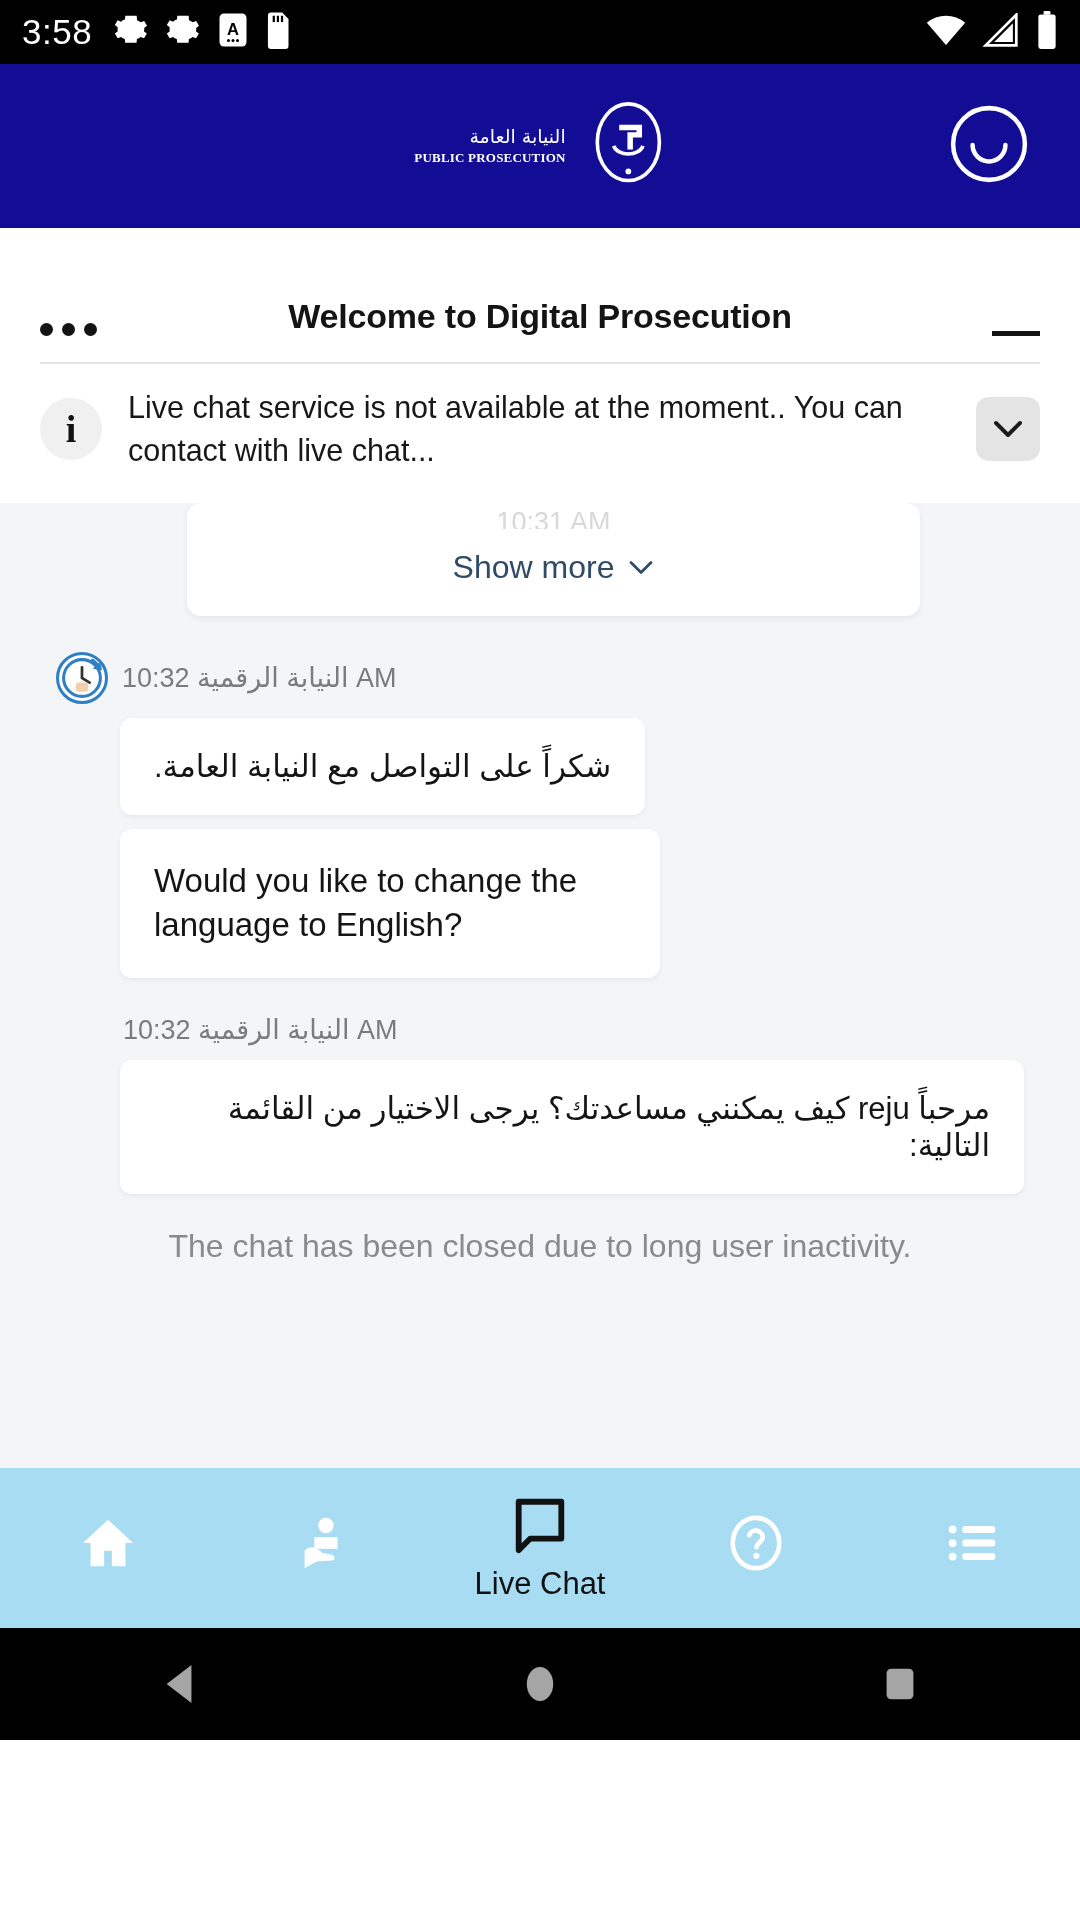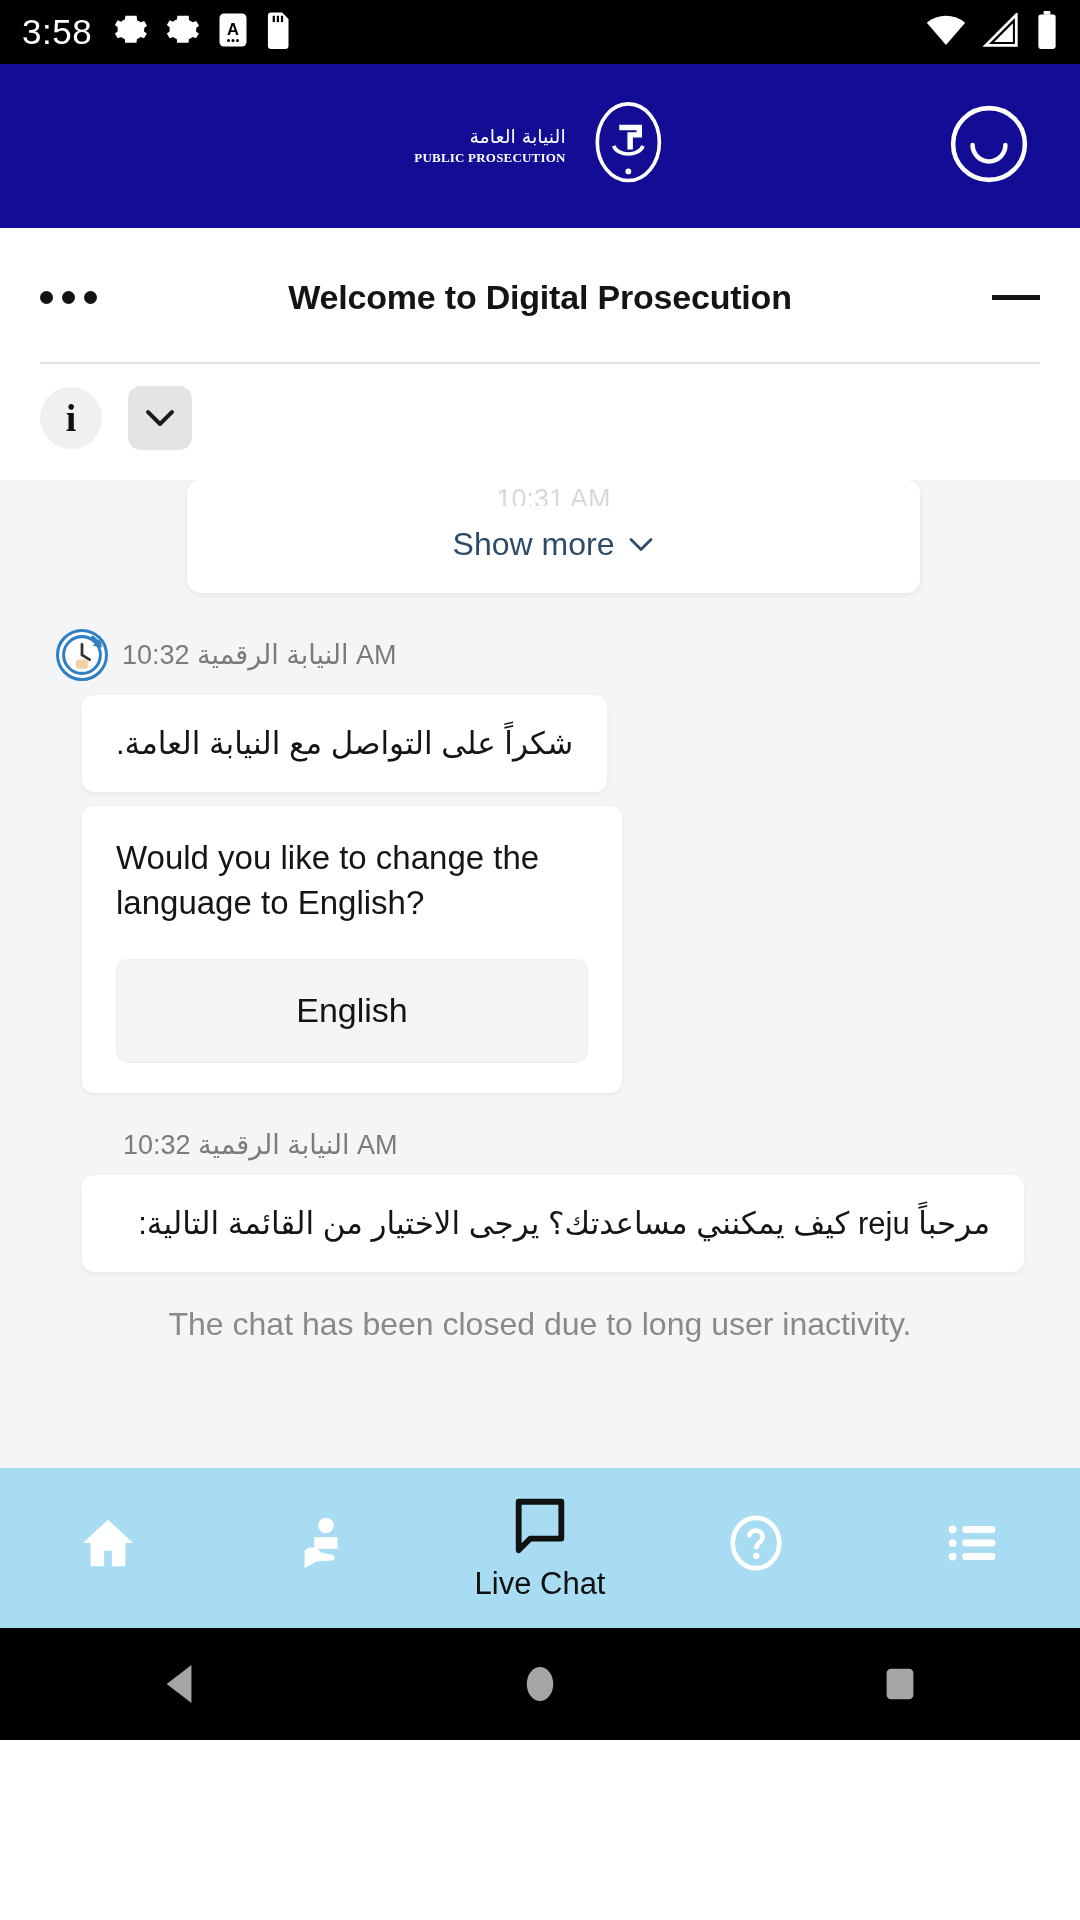--- a/index.html
+++ b/index.html
@@ -61,21 +61,21 @@
     margin-top: 3px; font-family: "Liberation Serif", serif;
     font-weight: bold; white-space: nowrap;
   }
   .avatar-smiley { position: absolute; right: 50px; }
 
   
   .chat-head {
     flex: 0 0 auto; background: #ffffff; padding: 30px 40px 0 40px;
   }
   .chat-head-row {
-    display: flex; align-items: center; height: 78px;
+    display: flex; align-items: flex-end; height: 78px;
   }
   .dots-btn {
     width: 72px; display: flex; align-items: center; gap: 9px;
   }
   .dots-btn i {
     width: 13px; height: 13px; border-radius: 50%;
     background: #131313; display: block;
   }
   .chat-title {
     flex: 1 1 auto; text-align: center; color: #141414;
@@ -144,21 +144,21 @@
     flex: 0 0 auto; width: 52px; height: 52px; border-radius: 50%;
     background: #ffffff; border: 3px solid #2f7fc4;
     display: flex; align-items: center; justify-content: center;
     position: relative; overflow: hidden;
   }
   .meta-text { color: #7b7b7b; font-size: 27px; }
 
   .bubble {
     background: #ffffff; border-radius: 12px;
     box-shadow: 0 2px 5px rgba(0,0,0,0.06);
-    padding: 30px 34px; margin-left: 54px;
+    padding: 30px 34px; margin-left: 92px;
     display: inline-block; max-width: 960px;
   }
   .bubble.rtl { direction: rtl; text-align: right; font-size: 31px; color: #151515; }
   .bubble.ltr { direction: ltr; text-align: left; font-size: 33px; color: #151515; line-height: 1.35; }
   .bubble-wide { display: block; margin-right: 28px; }
 
   .lang-btn {
     background: #f2f4f6; border-radius: 12px; border: 1px solid #eceff2;
     text-align: center; color: #131313; font-size: 34px;
     padding: 28px 10px; margin-top: 34px;
@@ -280,20 +280,21 @@
       <div class="chat-title">Welcome to Digital Prosecution</div>
       <div class="minimize-btn">
         <span></span>
       </div>
     </div>
     <div class="head-rule"></div>
   </div>
 
   <div class="info-banner">
     <div class="info-icon">i</div>
+    <div class="info-text">Live chat service is not available at the moment.. You can contact with live chat...</div>
     <div class="info-chevron">
       <svg width="30" height="18" viewBox="0 0 20 12">
           <path d="M2 2l8 8 8-8" fill="none" stroke="#1b1b1b" stroke-width="2.6" stroke-linecap="round" stroke-linejoin="round"></path>
         </svg>
     </div>
   </div>
 
   <div class="chat-body">
 
     <div class="card-clipped">
@@ -318,21 +319,20 @@
           </svg>
         </span>
         <span class="meta-text">النيابة الرقمية 10:32 AM</span>
       </div>
       <div class="bubble rtl">شكراً على التواصل مع النيابة العامة.</div>
     </div>
 
     <div class="msg-block" style="padding-top:14px;">
       <div class="bubble ltr" style="max-width:540px;">
         <div>Would you like to change the language to English?</div>
-        <div class="lang-btn">English</div>
       </div>
     </div>
 
     <div class="msg-block">
       <div class="meta-row indent">
         <span class="meta-text">النيابة الرقمية 10:32 AM</span>
       </div>
       <div class="bubble rtl bubble-wide">مرحباً reju كيف يمكنني مساعدتك؟ يرجى الاختيار من القائمة التالية:</div>
     </div>
 

